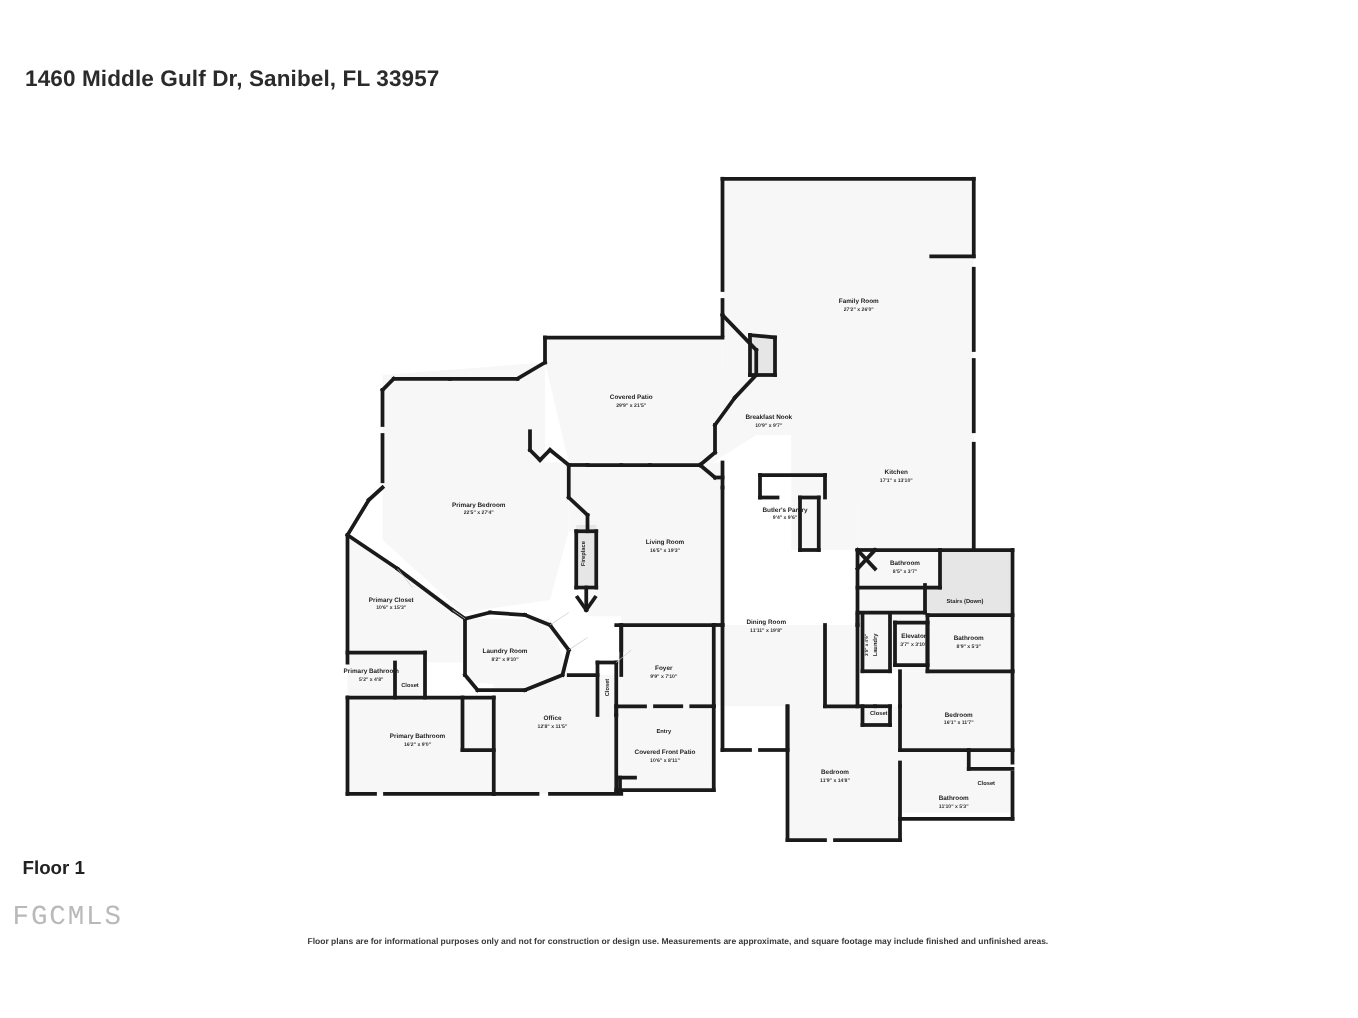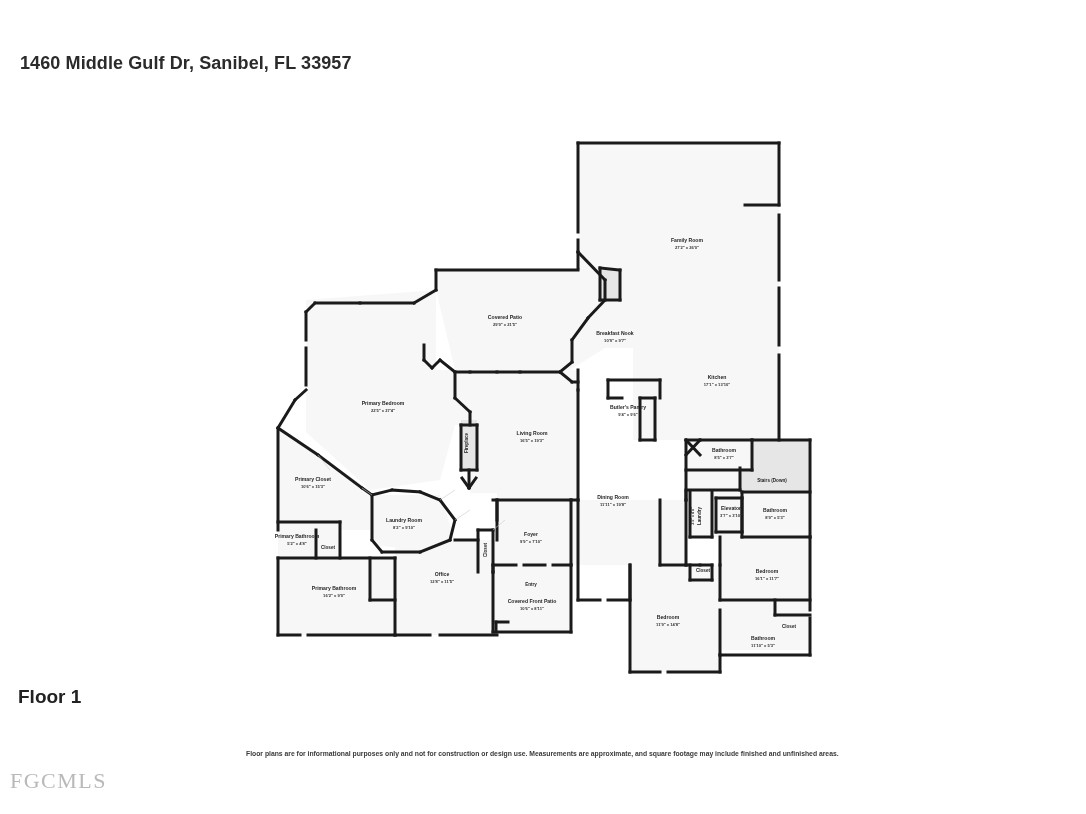--- a/index.html
+++ b/index.html
@@ -24,32 +24,32 @@
     top: 53px;
     font-size: 18px;
     font-weight: bold;
     color: #2b2b2b;
     letter-spacing: 0.1px;
   }
   #floor-label {
     position: absolute;
     left: 18px;
     top: 686px;
-    font-size: 19px;
+    font-size: 15px;
     font-weight: bold;
     color: #222222;
   }
   #watermark {
     position: absolute;
     left: 10px;
-    top: 768px;
+    top: 721px;
     font-size: 22px;
     letter-spacing: 1.5px;
     color: #b9b9b9;
-    font-family: Liberation Serif, serif;
+    font-family: Liberation Mono, monospace;
   }
   #disclaimer {
     position: absolute;
     left: 246px;
     top: 750px;
     font-size: 6.8px;
     font-weight: bold;
     color: #3a3a3a;
     white-space: nowrap;
   }

